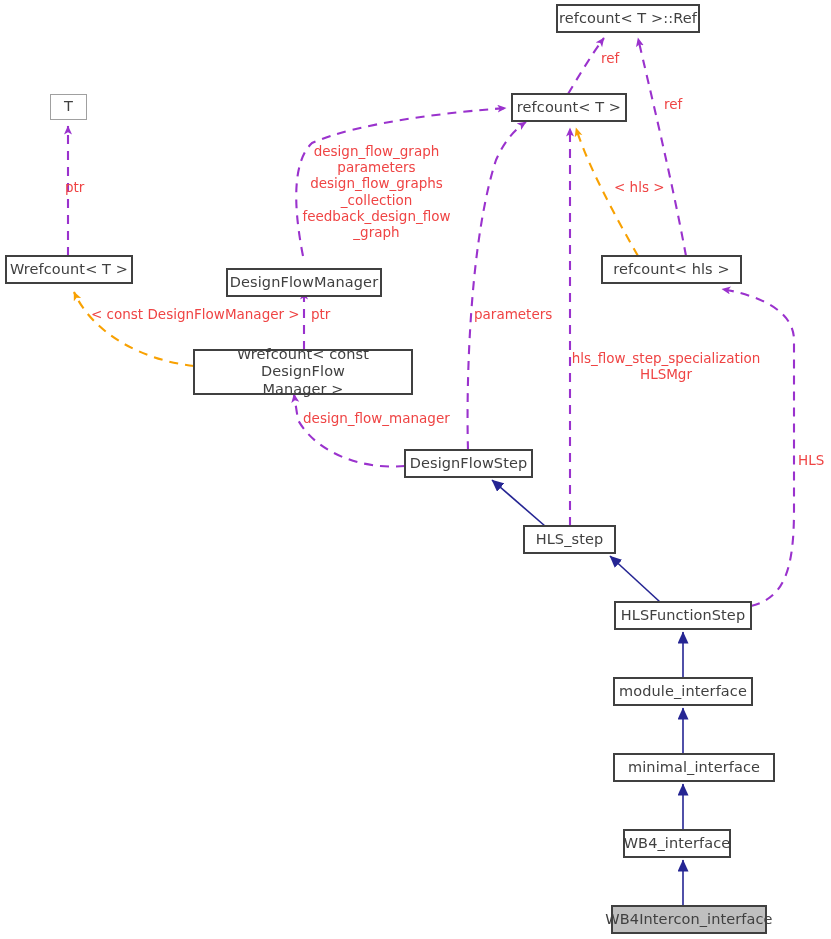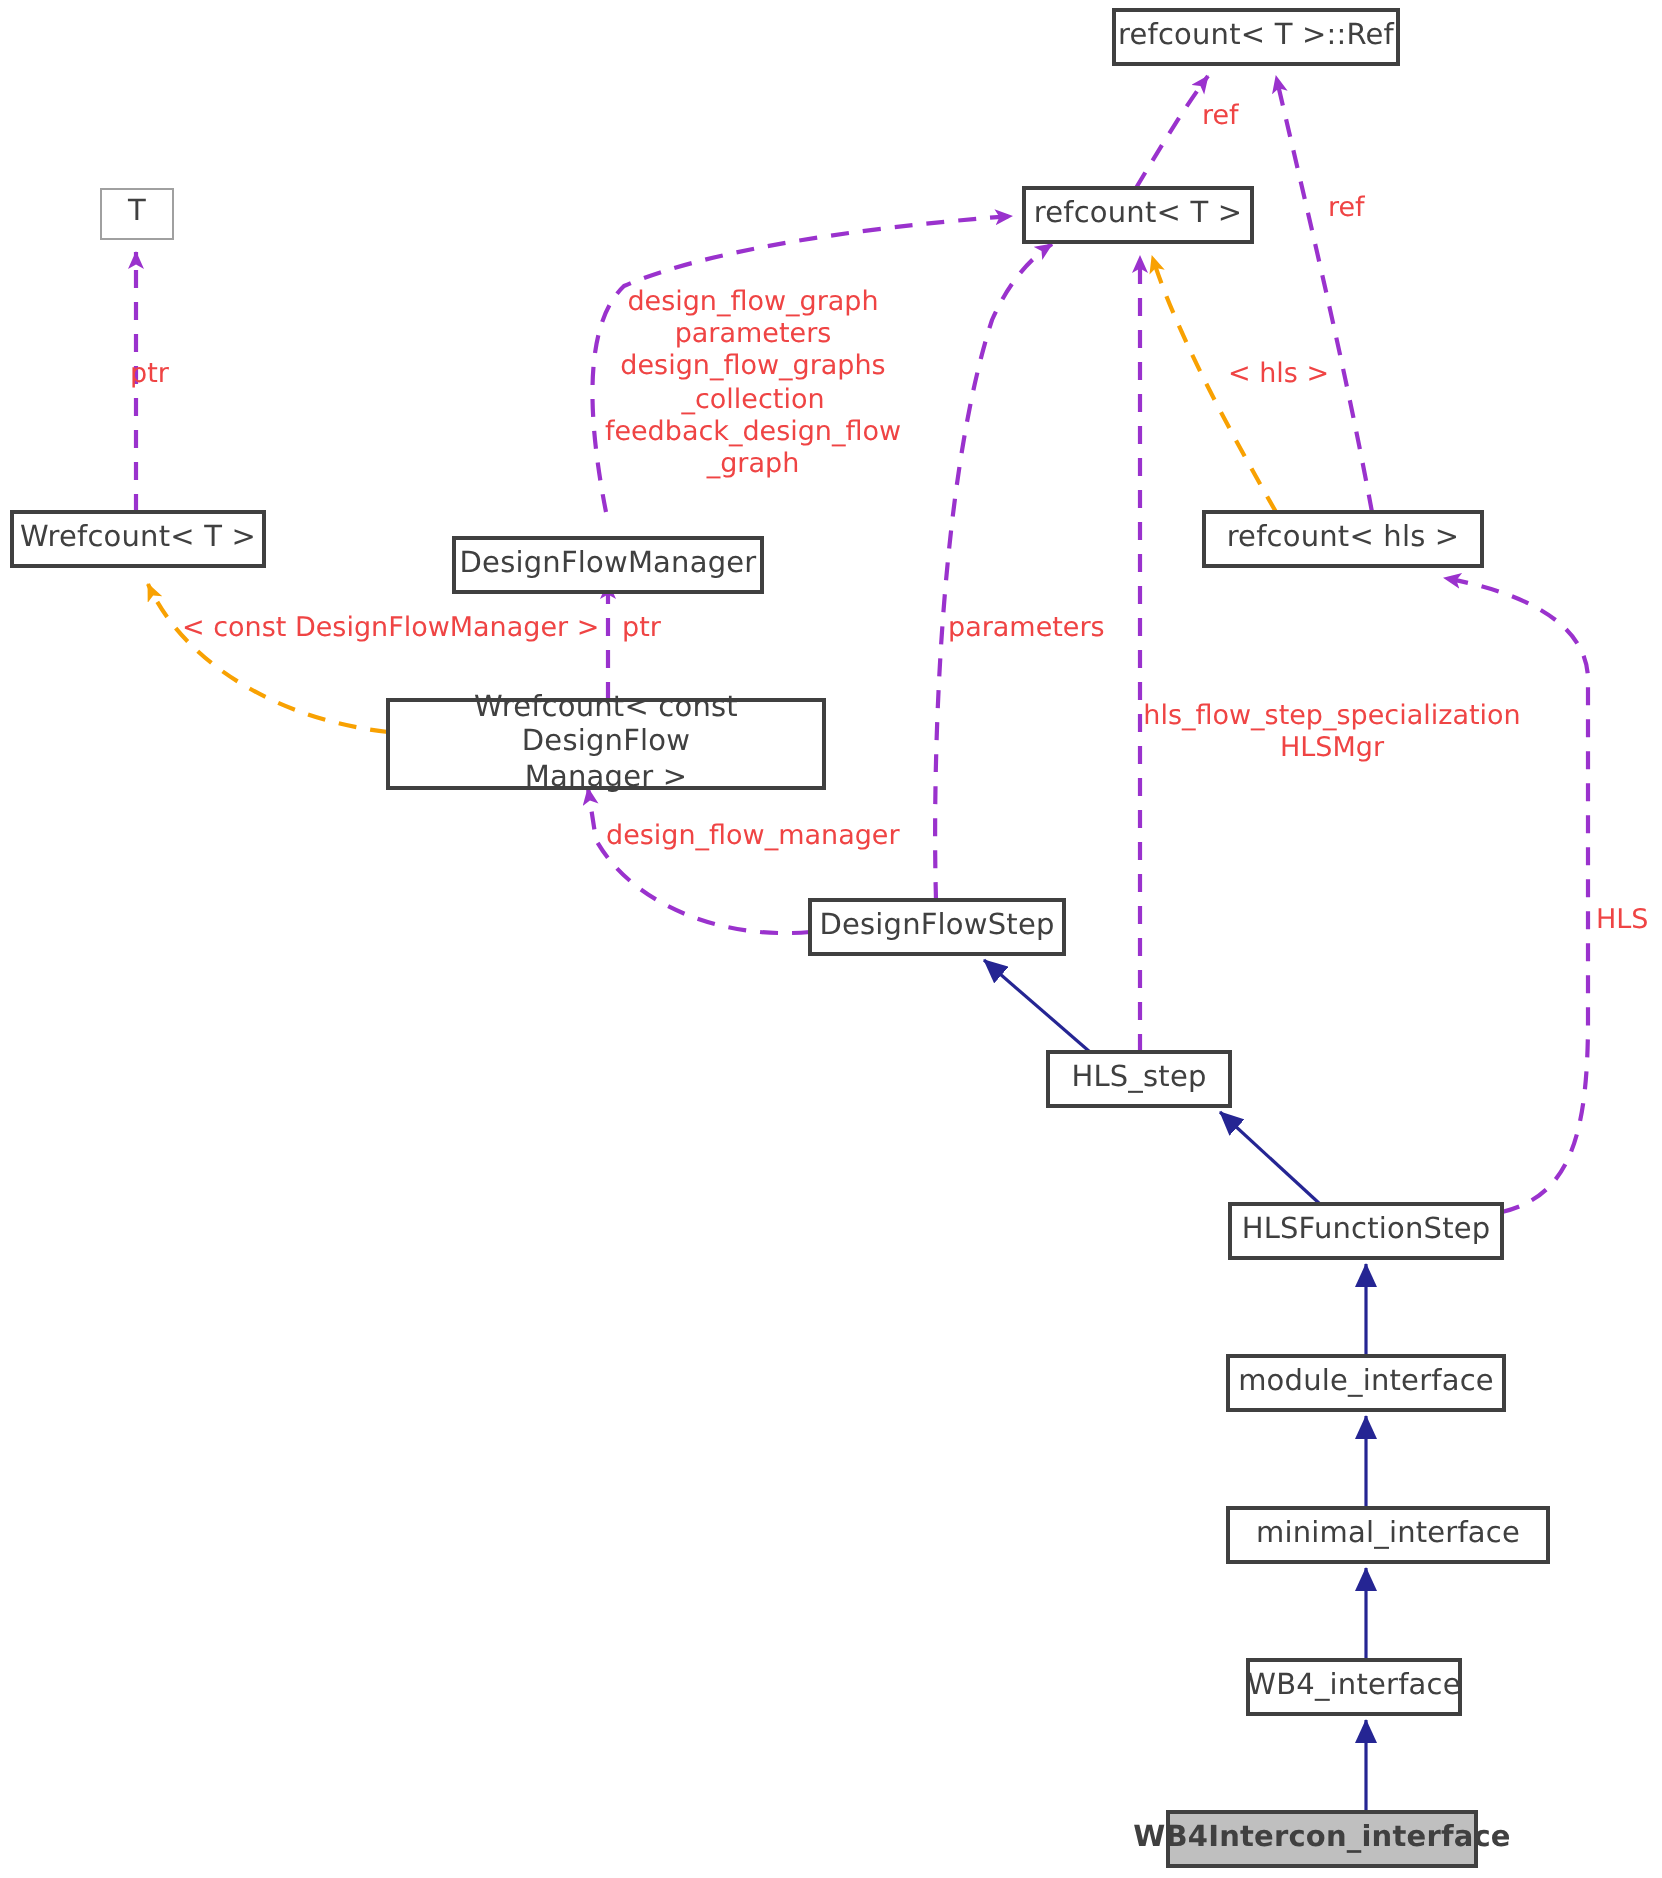--- a/index.html
+++ b/index.html
@@ -116,21 +116,21 @@
   <div class="node" style="left:227px; top:256px; width:154px; height:27px;margin-top:13px;">DesignFlowManager</div>
   <div class="node" style="left:602px; top:256px; width:139px; height:27px;">refcount&lt; hls &gt;</div>
   <div class="node" style="left:194px; top:350px; width:218px; height:44px;">Wrefcount&lt; const DesignFlow
 Manager &gt;</div>
   <div class="node" style="left:405px; top:450px; width:127px; height:27px;">DesignFlowStep</div>
   <div class="node" style="left:524px; top:526px; width:91px;  height:27px;">HLS_step</div>
   <div class="node" style="left:615px; top:602px; width:136px; height:27px;">HLSFunctionStep</div>
   <div class="node" style="left:614px; top:678px; width:138px; height:27px;">module_interface</div>
   <div class="node" style="left:614px; top:754px; width:160px; height:27px;">minimal_interface</div>
   <div class="node" style="left:624px; top:830px; width:106px; height:27px;">WB4_interface</div>
-  <div class="node highlight" style="left:584px; top:906px; width:154px; height:27px;font-weight:bold;">WB4Intercon_interface</div>
+  <div class="node highlight" style="left:612px; top:906px; width:154px; height:27px;">WB4Intercon_interface</div>
 
   <div class="edge-label left-al" style="left:601px; top:50px;">ref</div>
   <div class="edge-label left-al" style="left:664px; top:96px;">ref</div>
   <div class="edge-label left-al" style="left:65px;  top:179px;">ptr</div>
   <div class="edge-label" style="left:299px; top:143px; width:155px;">design_flow_graph
 parameters
 design_flow_graphs
 _collection
 feedback_design_flow
 _graph</div>

